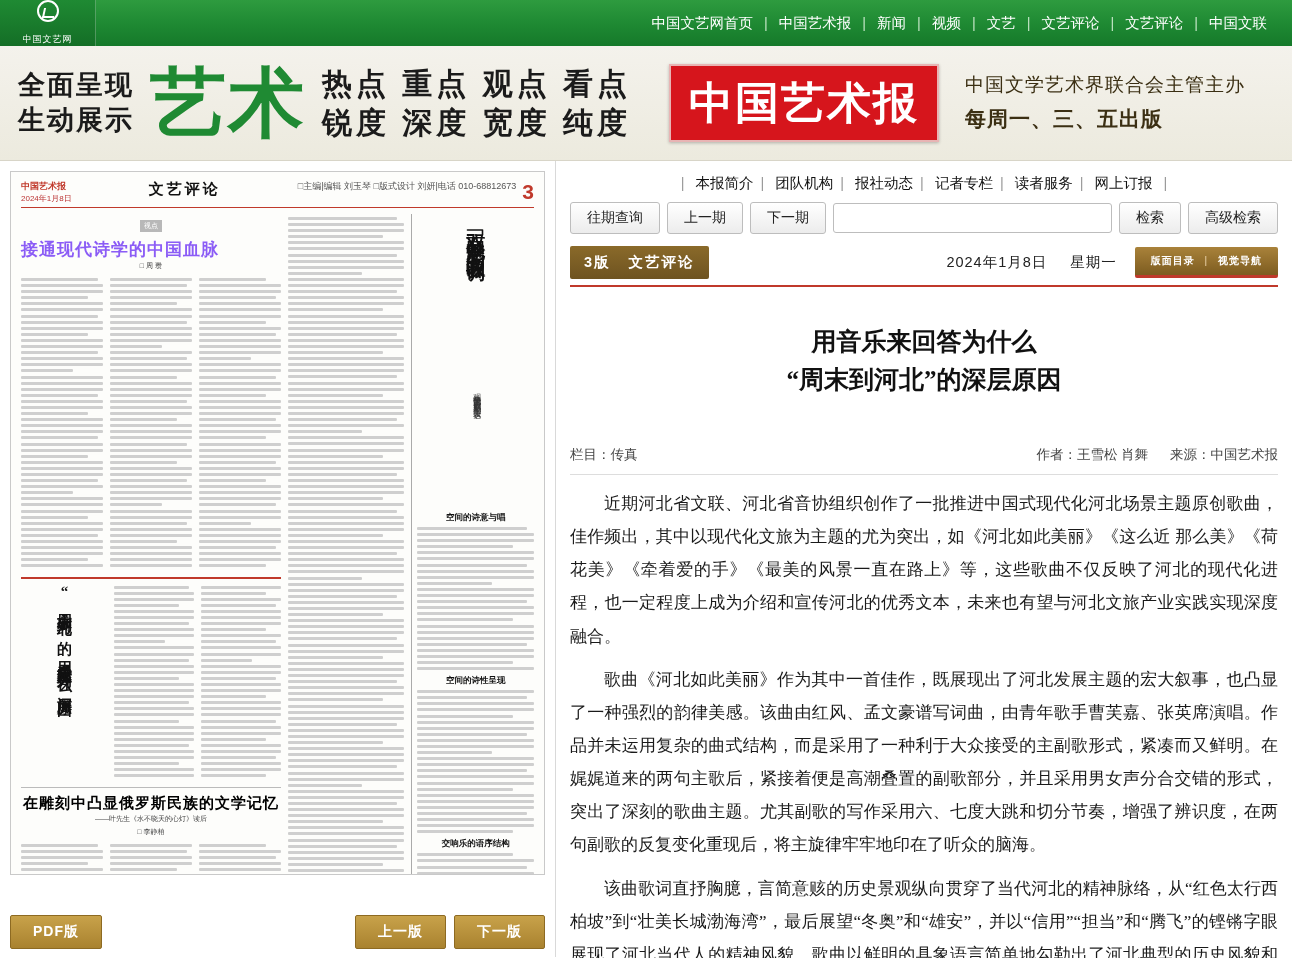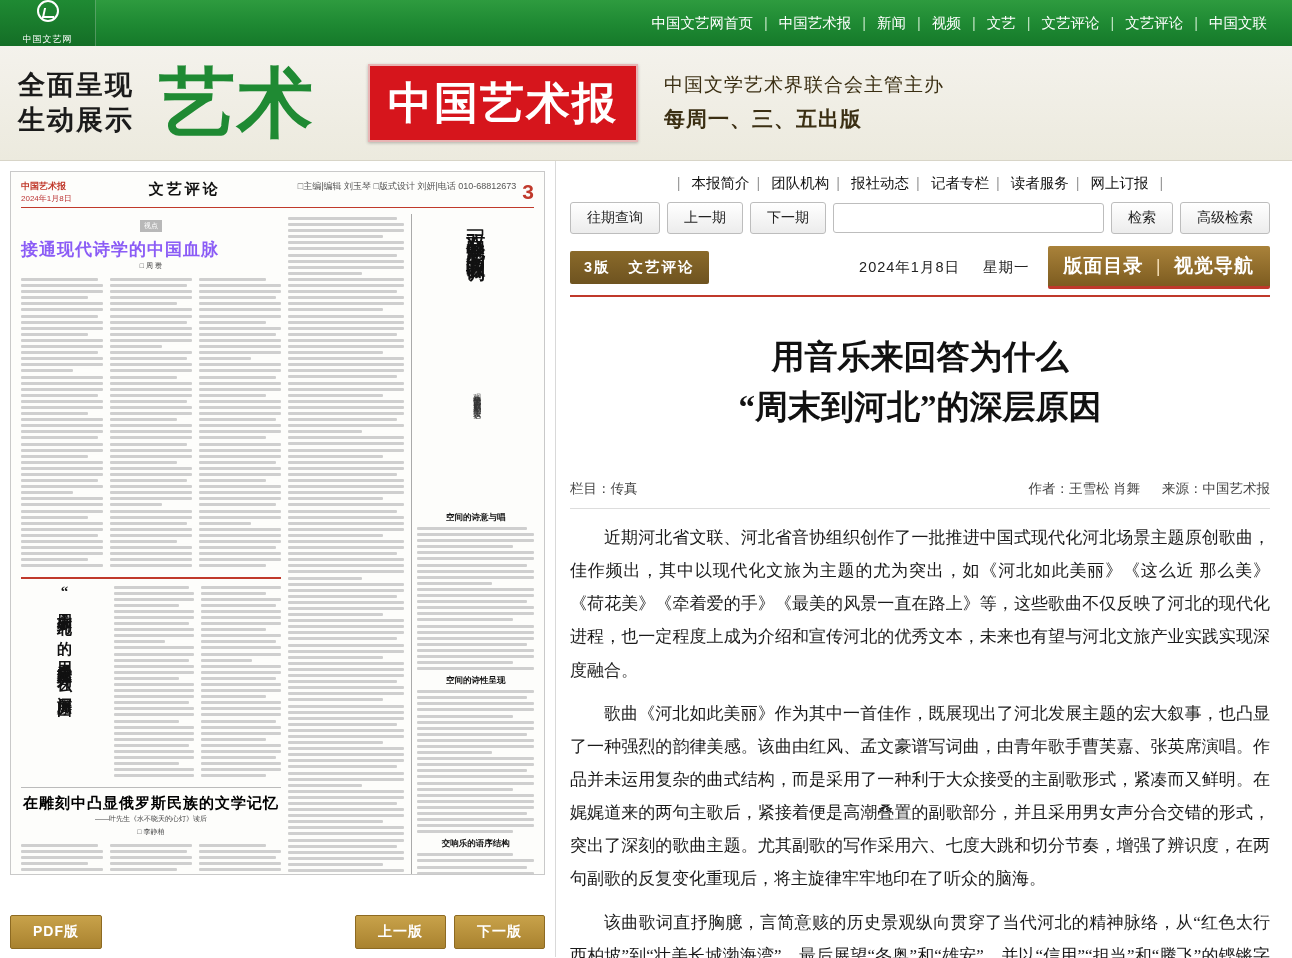--- a/index.html
+++ b/index.html
@@ -59,21 +59,21 @@
     display:flex; align-items:center; gap:10px;
   }
   .ban-col {
     display:flex; flex-direction:column; justify-content:center;
     font-size: 27px; font-weight: bold; color:#1b1b1b; line-height: 1.28;
     letter-spacing: 2px;
   }
   .ban-big {
     font-size: 76px; font-weight: bold; color: #1f8a33;
     line-height: 1; letter-spacing: 2px;
-    margin: 0 15px;
+    margin: 0 6px;
   }
   .ban-col2 {
     display:flex; flex-direction:column; justify-content:center;
     font-size: 30px; font-weight: bold; color:#1b1b1b; line-height: 1.3;
     letter-spacing: 4px;
   }
   .masthead {
     margin-left: 38px;
     background: #d6151c;
     border: 2px solid #e8b4b4;
@@ -183,21 +183,21 @@
   .btn-gold {
     background: linear-gradient(to bottom,#c8a24a,#a9822f);
     color: #fff; font-size: 14px; font-weight: bold;
     padding: 7px 22px; border: 1px solid #8d6a22; border-radius: 2px;
     letter-spacing: 1px; cursor: pointer;
   }
   .lb-right { margin-left:auto; display:flex; gap:8px; }
 
   
   .right-pane {
-    flex: 1; padding: 10px 22px 0 14px; position: relative;
+    flex: 1; padding: 10px 14px 0 14px; position: relative;
     background:#fff;
   }
   .rnav {
     text-align: center; font-size: 14.5px; color:#111; padding: 3px 0 9px;
   }
   .rnav a { color:#111; text-decoration:none; padding: 0 7px;}
   .rnav .sep { color:#999; }
 
   .searchrow { display:flex; align-items:center; gap:7px; }
   .sbtn {
@@ -216,30 +216,30 @@
   }
   .pagetag {
     background: linear-gradient(to bottom,#8a6a2a,#6e5320);
     color:#fff; font-size: 14.5px; font-weight:bold;
     padding: 7px 14px; letter-spacing: 2px; border-radius: 2px;
   }
   .datetxt { font-size: 14.5px; color:#222; margin-left: auto; letter-spacing: 1px;}
   .navbtns {
     margin-left: 18px;
     background: linear-gradient(to bottom,#a9823a,#7d5c20);
-    color:#fff; font-size:19px; font-weight:bold; letter-spacing:1px;
+    color:#fff; font-size:10px; font-weight:bold; letter-spacing:1px;
     padding: 7px 16px; border-radius:2px; cursor:pointer;
     border-bottom: 3px solid #c0392b;
   }
   .navbtns .bsep { color:#f0d9b0; margin:0 6px; font-weight:normal;}
 
   .redline { border-top: 2px solid #c0392b; margin-top: 6px; }
 
   .headline {
-    text-align:center; font-size: 33px; font-weight:bold; color:#111;
+    text-align:center; font-size: 25px; font-weight:bold; color:#111;
     line-height: 1.5; margin: 36px 0 0;
     font-family:"Liberation Serif","DejaVu Serif", serif;
   }
   .byline {
     display:flex; font-size: 13.5px; color:#444; margin-top: 48px;
     border-bottom: 1px solid #ddd; padding-bottom: 10px;
   }
   .byline .right { margin-left:auto; }
 
   .article {
@@ -276,20 +276,24 @@
   </div>
 </div>
 
 <div class="banner">
   <div class="banner-left">
     <div class="ban-col">
       <div>全面呈现</div>
       <div>生动展示</div>
     </div>
     <div class="ban-big">艺术</div>
+    <div class="ban-col2">
+      <div>热点 重点 观点 看点</div>
+      <div>锐度 深度 宽度 纯度</div>
+    </div>
   </div>
   <div class="masthead">中国艺术报</div>
   <div class="banner-right">
     <div>中国文学艺术界联合会主管主办</div>
     <div class="line2">每周一、三、五出版</div>
   </div>
 </div>
 
 <div class="main">
 

